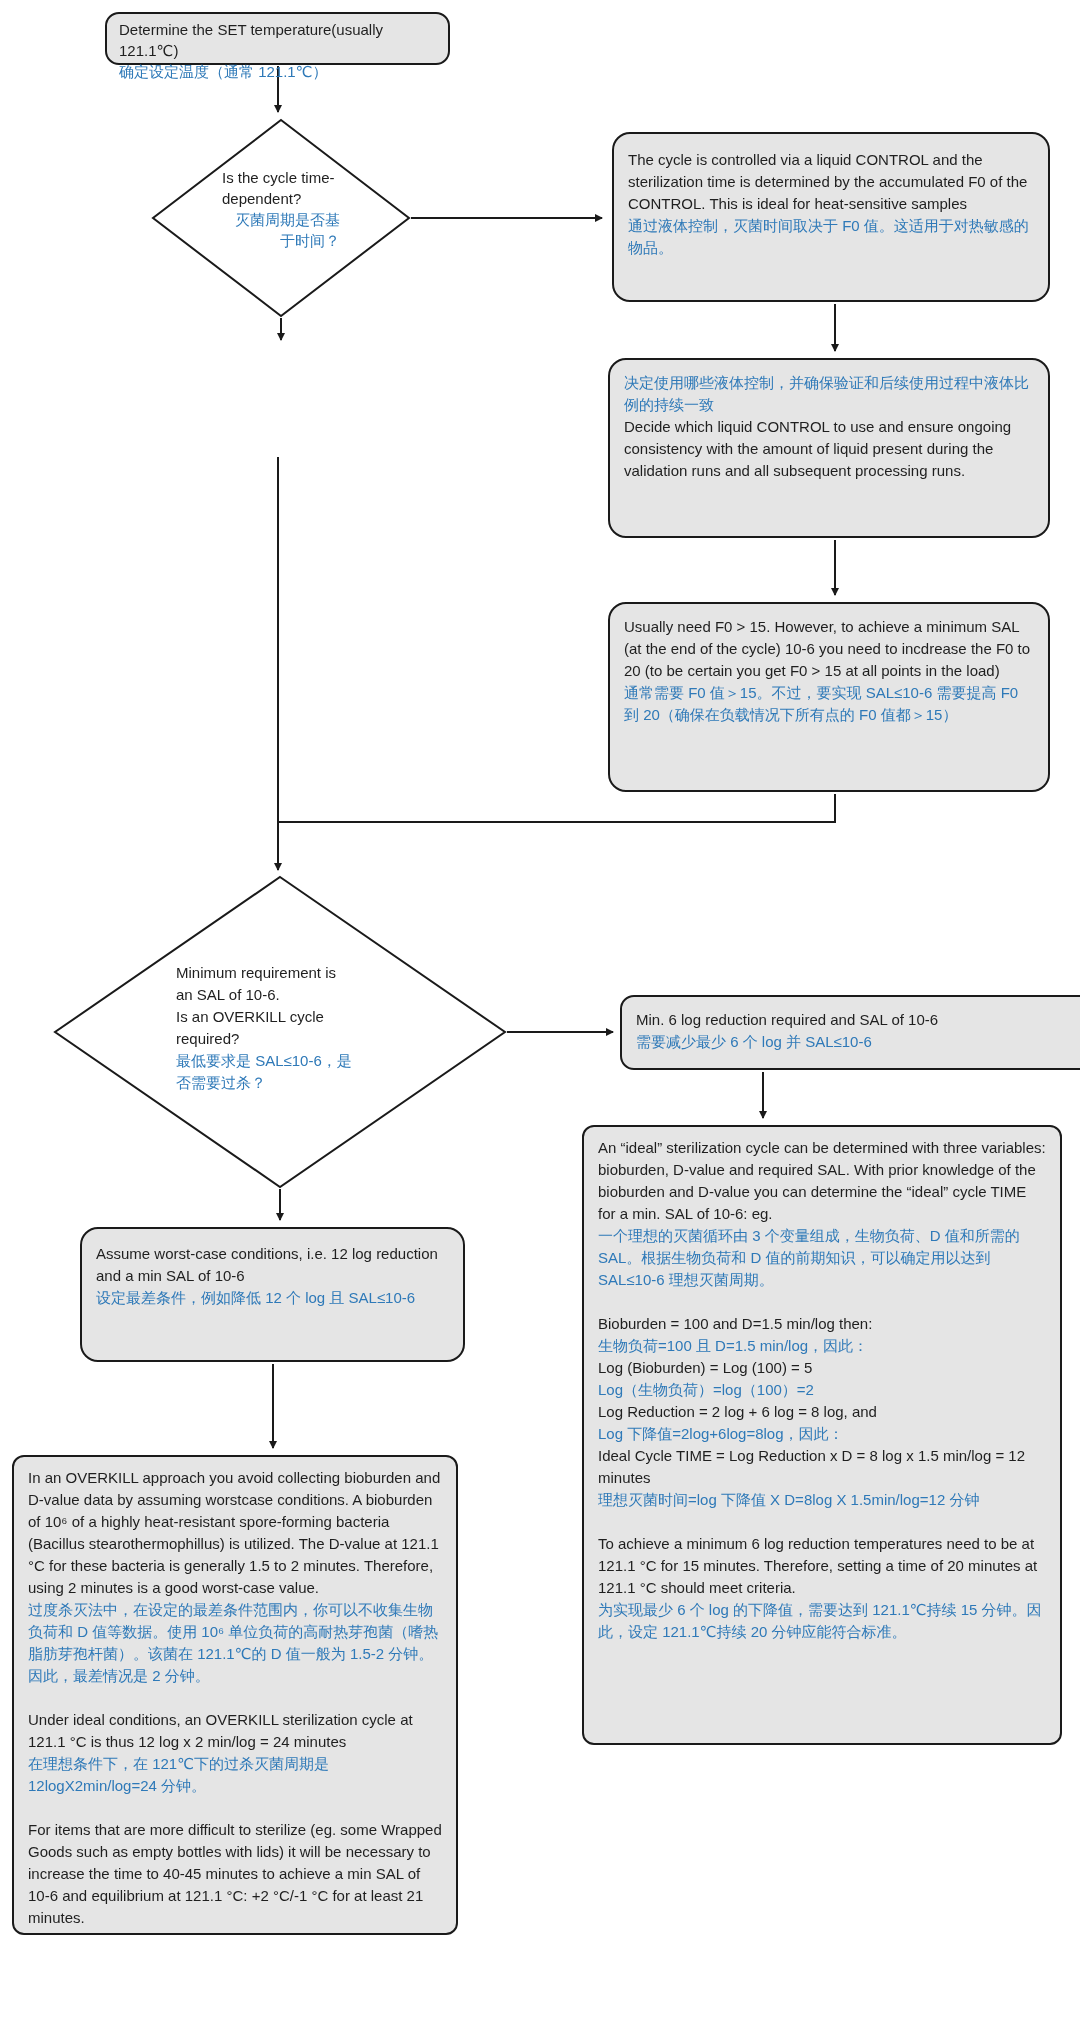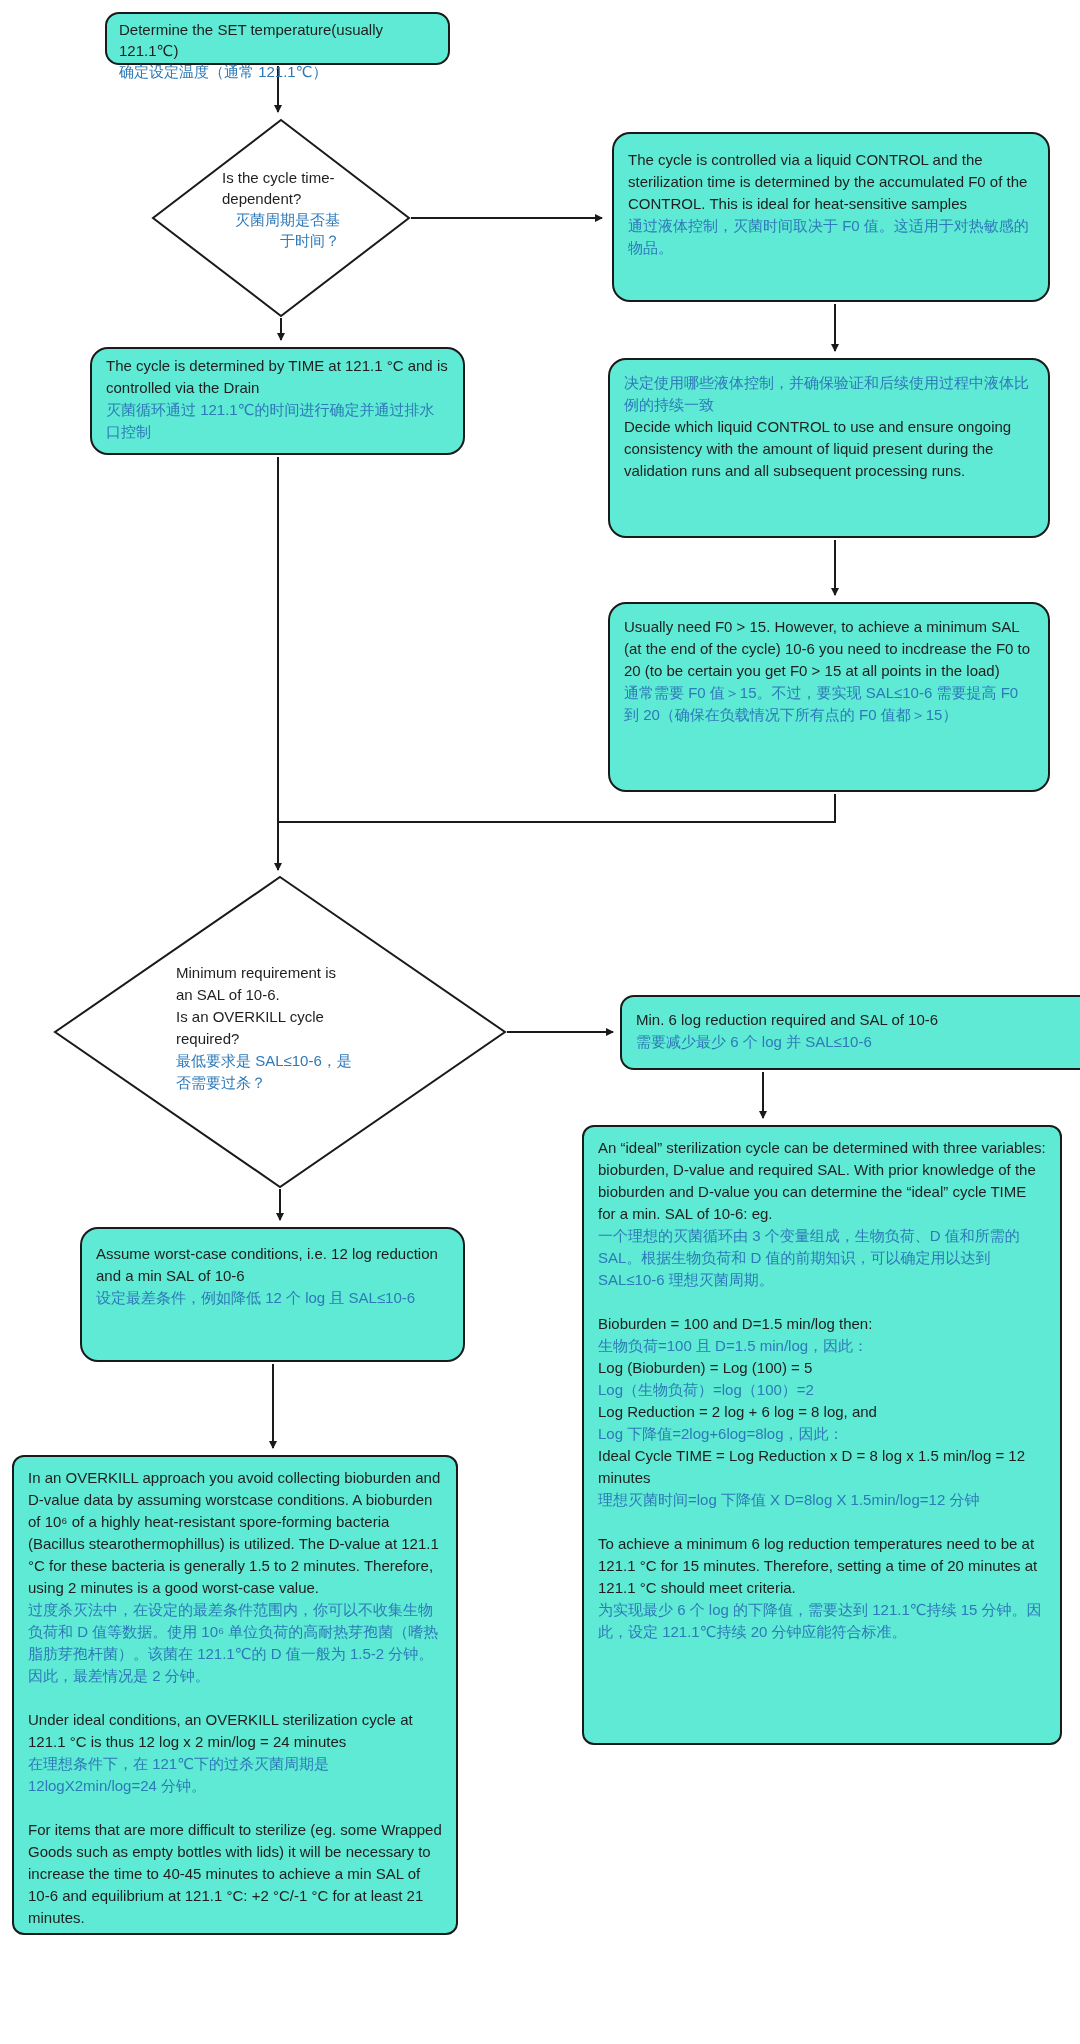--- a/index.html
+++ b/index.html
@@ -2,21 +2,21 @@
 <html><head>
 <meta charset="utf-8">
 <style>
   html,body{margin:0;padding:0;background:#ffffff;}
   .canvas{
     position:relative;width:1080px;height:2044px;background:#ffffff;overflow:hidden;
     font-family:"Liberation Sans","DejaVu Sans",sans-serif;
   }
   .wires{position:absolute;left:0;top:0;z-index:1;}
   .node{
-    position:absolute;z-index:2;box-sizing:border-box;background:#5eead4;
+    position:absolute;z-index:2;box-sizing:border-box;background:#e5e5e5;
     border:2px solid #1a1a1a;
   }
   .round{border-radius:18px;}
   .sharp{border-radius:12px;}
   .label{position:absolute;z-index:3;}
   .t{font-size:15px;line-height:22px;white-space:pre-wrap;}
   .en{color:#1f1f1f;}
   .zh{color:#2e79b8;}
   .gap{margin-top:22px;}
   .pad{padding:15px 14px;}
@@ -58,24 +58,20 @@
   <div class="label" style="left:222px;top:167px;width:118px;">
     <div class="t en" style="line-height:21px;">Is the cycle time-dependent?</div>
     <div class="t zh" style="line-height:21px;text-align:right;">灭菌周期是否基于时间？</div>
   </div>
 
   <div class="node round pad" style="left:612px;top:132px;width:438px;height:170px;">
     <div class="t en">The cycle is controlled via a liquid CONTROL and the sterilization time is determined by the accumulated F0 of the CONTROL. This is ideal for heat-sensitive samples</div>
     <div class="t zh">通过液体控制，灭菌时间取决于 F0 值。这适用于对热敏感的物品。</div>
   </div>
 
-  <div class="node round pad" style="left:90px;top:347px;width:375px;height:108px;padding-top:6px;">
-    <div class="t en">The cycle is determined by TIME at 121.1 °C and is controlled via the Drain</div>
-    <div class="t zh">灭菌循环通过 121.1℃的时间进行确定并通过排水口控制</div>
-  </div>
 
   <div class="node round pad" style="left:608px;top:358px;width:442px;height:180px;padding-top:12px;">
     <div class="t zh">决定使用哪些液体控制，并确保验证和后续使用过程中液体比例的持续一致</div>
     <div class="t en">Decide which liquid CONTROL to use and ensure ongoing consistency with the amount of liquid present during the validation runs and all subsequent processing runs.</div>
   </div>
 
   <div class="node round pad" style="left:608px;top:602px;width:442px;height:190px;padding-top:12px;">
     <div class="t en">Usually need F0 &gt; 15. However, to achieve a minimum SAL (at the end of the cycle) 10-6 you need to incdrease the F0 to 20 (to be certain you get F0 &gt; 15 at all points in the load)</div>
     <div class="t zh">通常需要 F0 值＞15。不过，要实现 SAL≤10-6 需要提高 F0 到 20（确保在负载情况下所有点的 F0 值都＞15）</div>
   </div>

